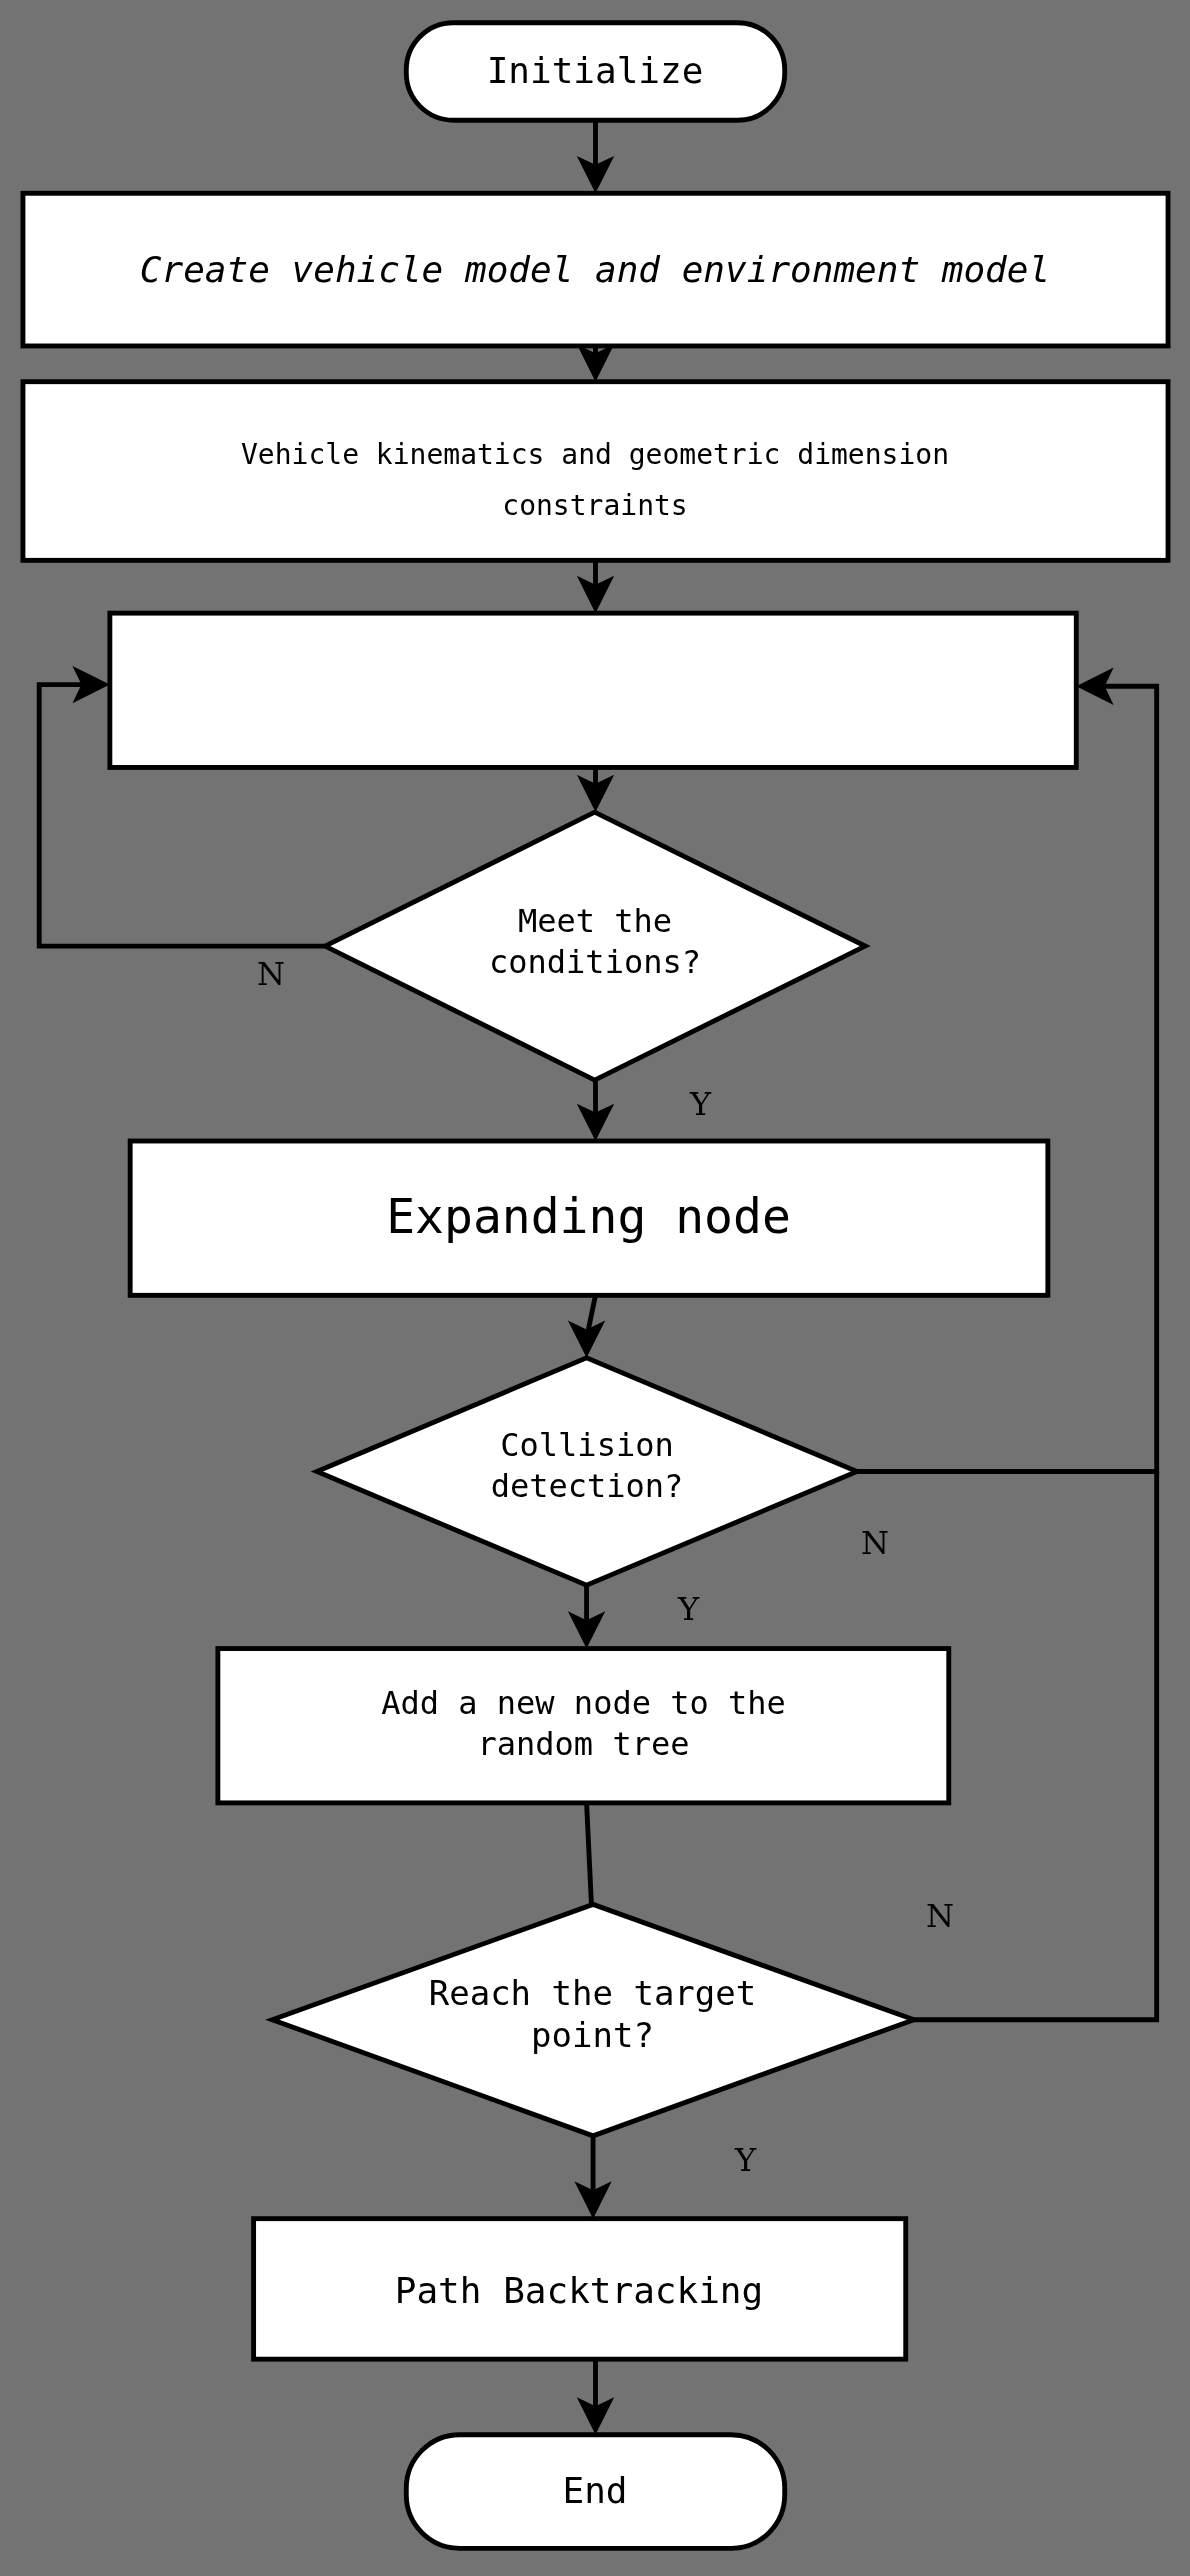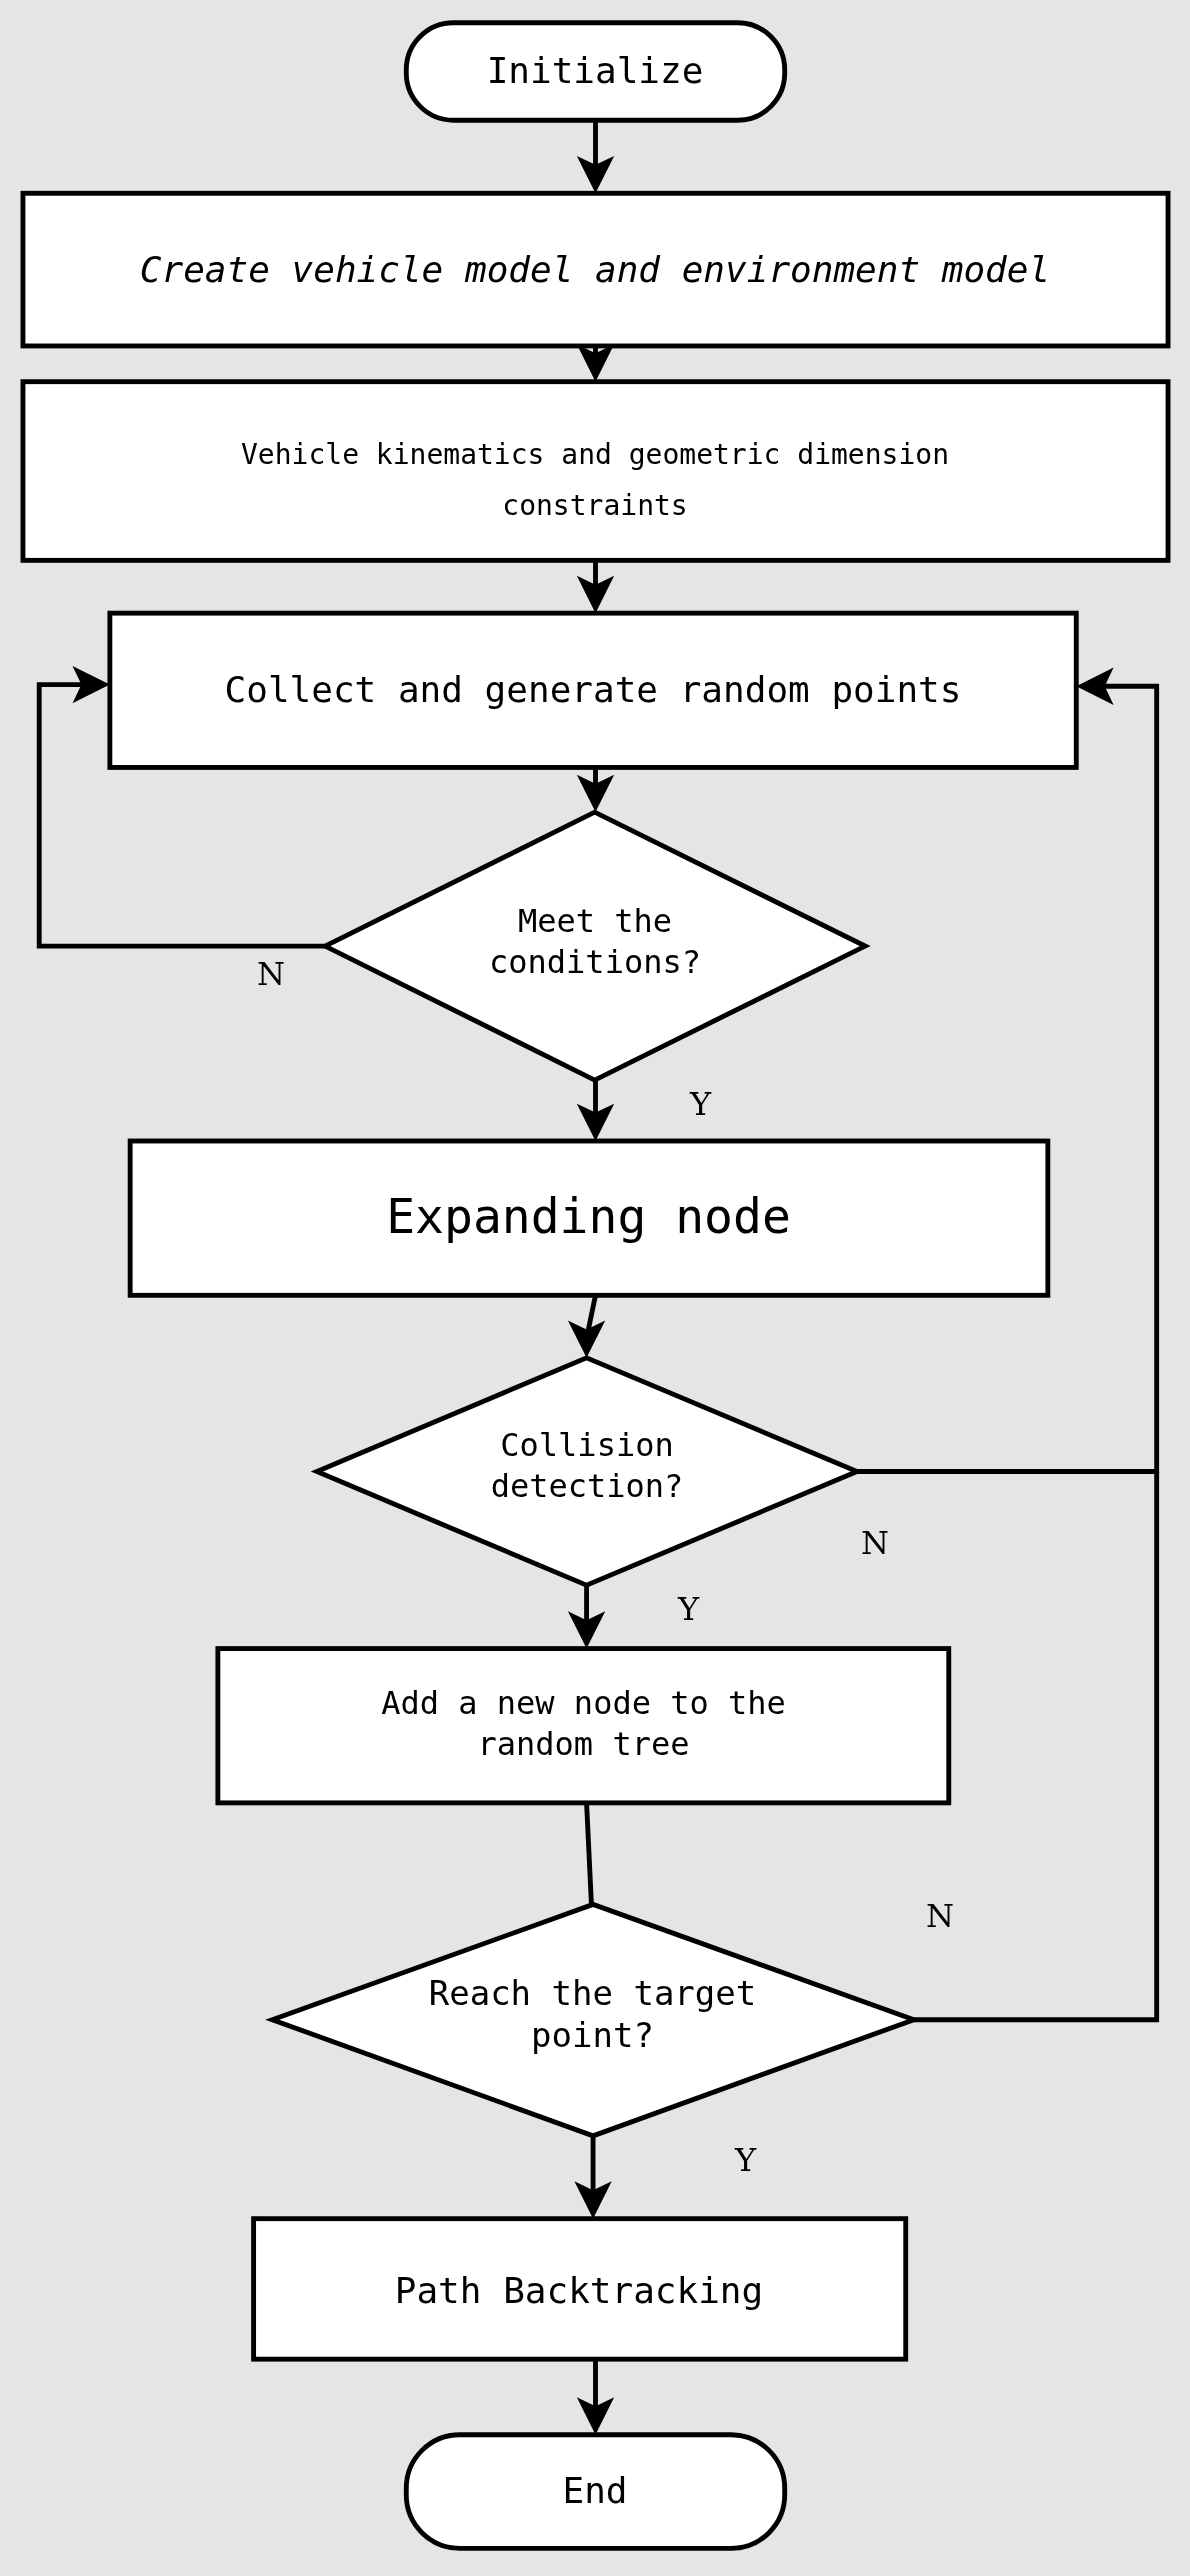--- a/index.html
+++ b/index.html
@@ -4,21 +4,21 @@
 <style>
   html, body {
     margin: 0;
     padding: 0;
     background: #ffffff;
   }
   #page {
     position: relative;
     width: 1191px;
     height: 2576px;
-    background: #e5e5e5;
+    background: #737373;
     overflow: hidden;
     font-family: "DejaVu Sans Mono", monospace;
   }
   #flow-svg {
     position: absolute;
     left: 0;
     top: 0;
     width: 1191px;
     height: 2576px;
   }
@@ -124,21 +124,20 @@
     <polygon class="arrow-head" points="733,2998 710,2952 733,2963 756,2952"></polygon>
   </svg>
 
   <div class="node-label" style="left:406px; top:50px; width:378px; font-size:36px; line-height:42px;">Initialize</div>
 
   <div class="node-label" style="left:32px; top:249px; width:1126px; font-size:36px; line-height:42px;font-style:italic;">Create vehicle model and environment model</div>
 
   <div class="node-label" style="left:32px; top:429px; width:1126px; font-size:28px; line-height:51px;">Vehicle kinematics and geometric dimension
 constraints</div>
 
-  <div class="node-label" style="left:122px; top:669px; width:942px; font-size:36px; line-height:42px;">Collect and generate random points</div>
 
   <div class="node-label" style="left:382px; top:901px; width:426px; font-size:32px; line-height:41px;">Meet the
 conditions?</div>
 
   <div class="node-label" style="left:138px; top:1195px; width:901px; font-size:48px; line-height:42px;">Expanding node</div>
 
   <div class="node-label" style="left:374px; top:1425px; width:426px; font-size:32px; line-height:41px;">Collision
 detection?</div>
 
   <div class="node-label" style="left:226px; top:1683px; width:715px; font-size:32px; line-height:41px;">Add a new node to the

